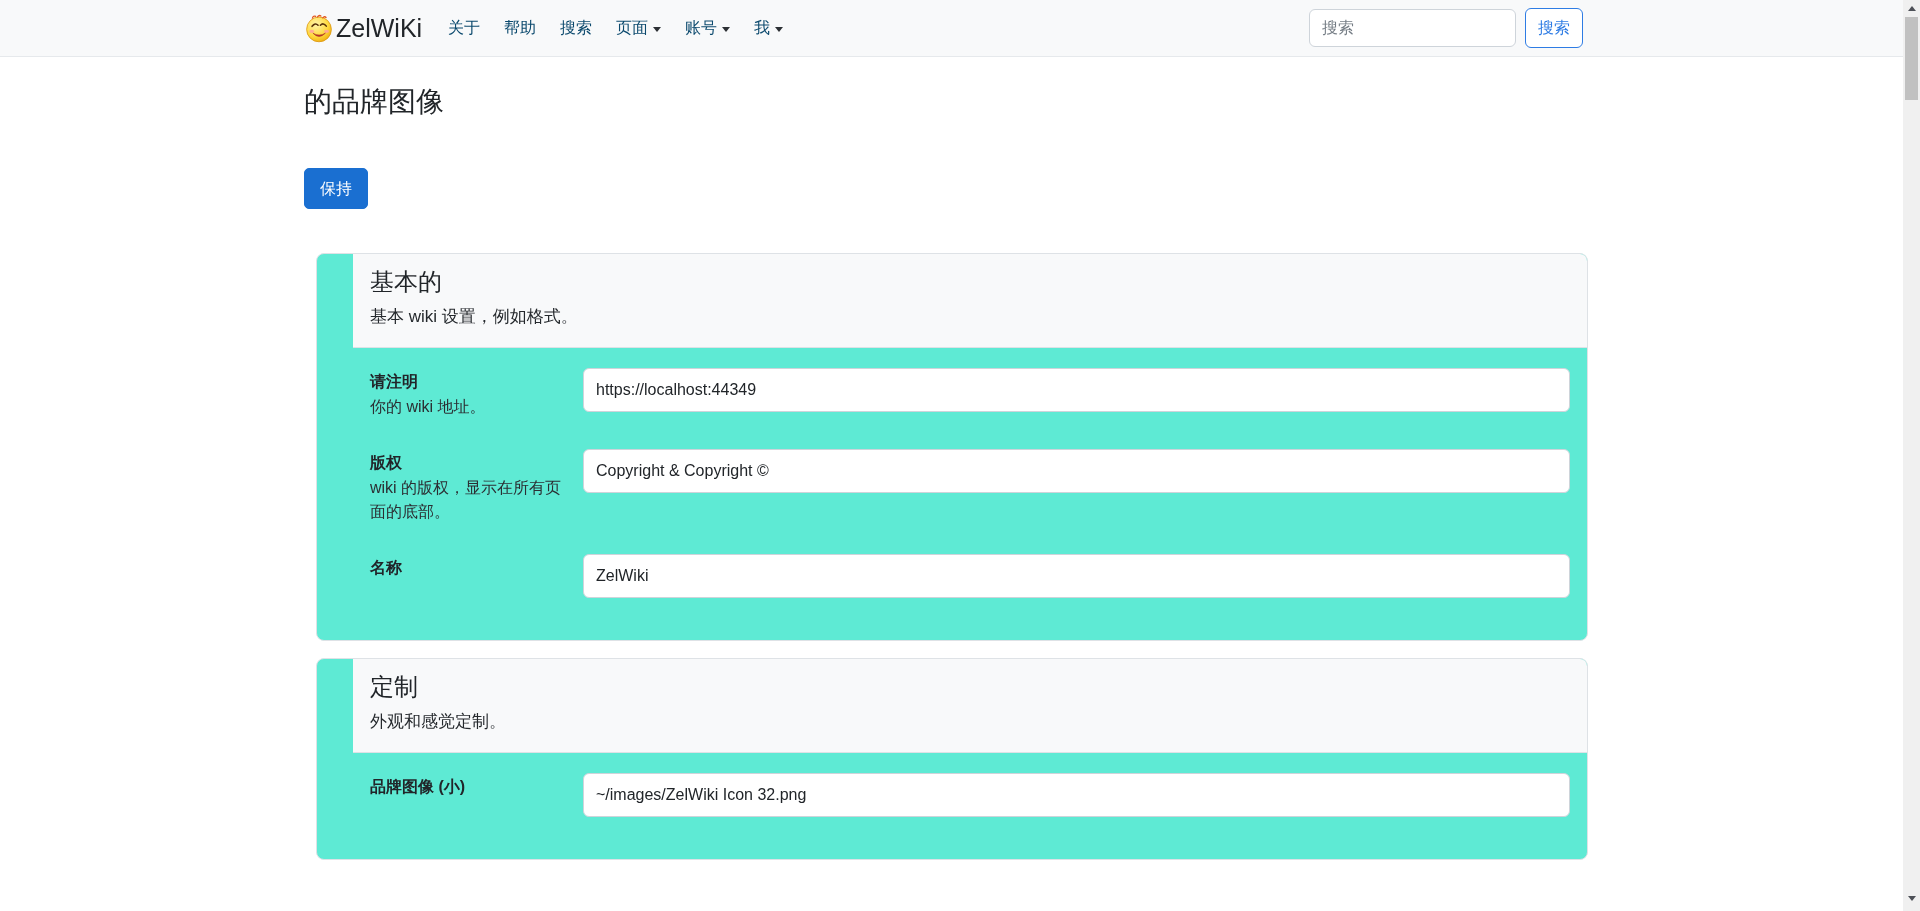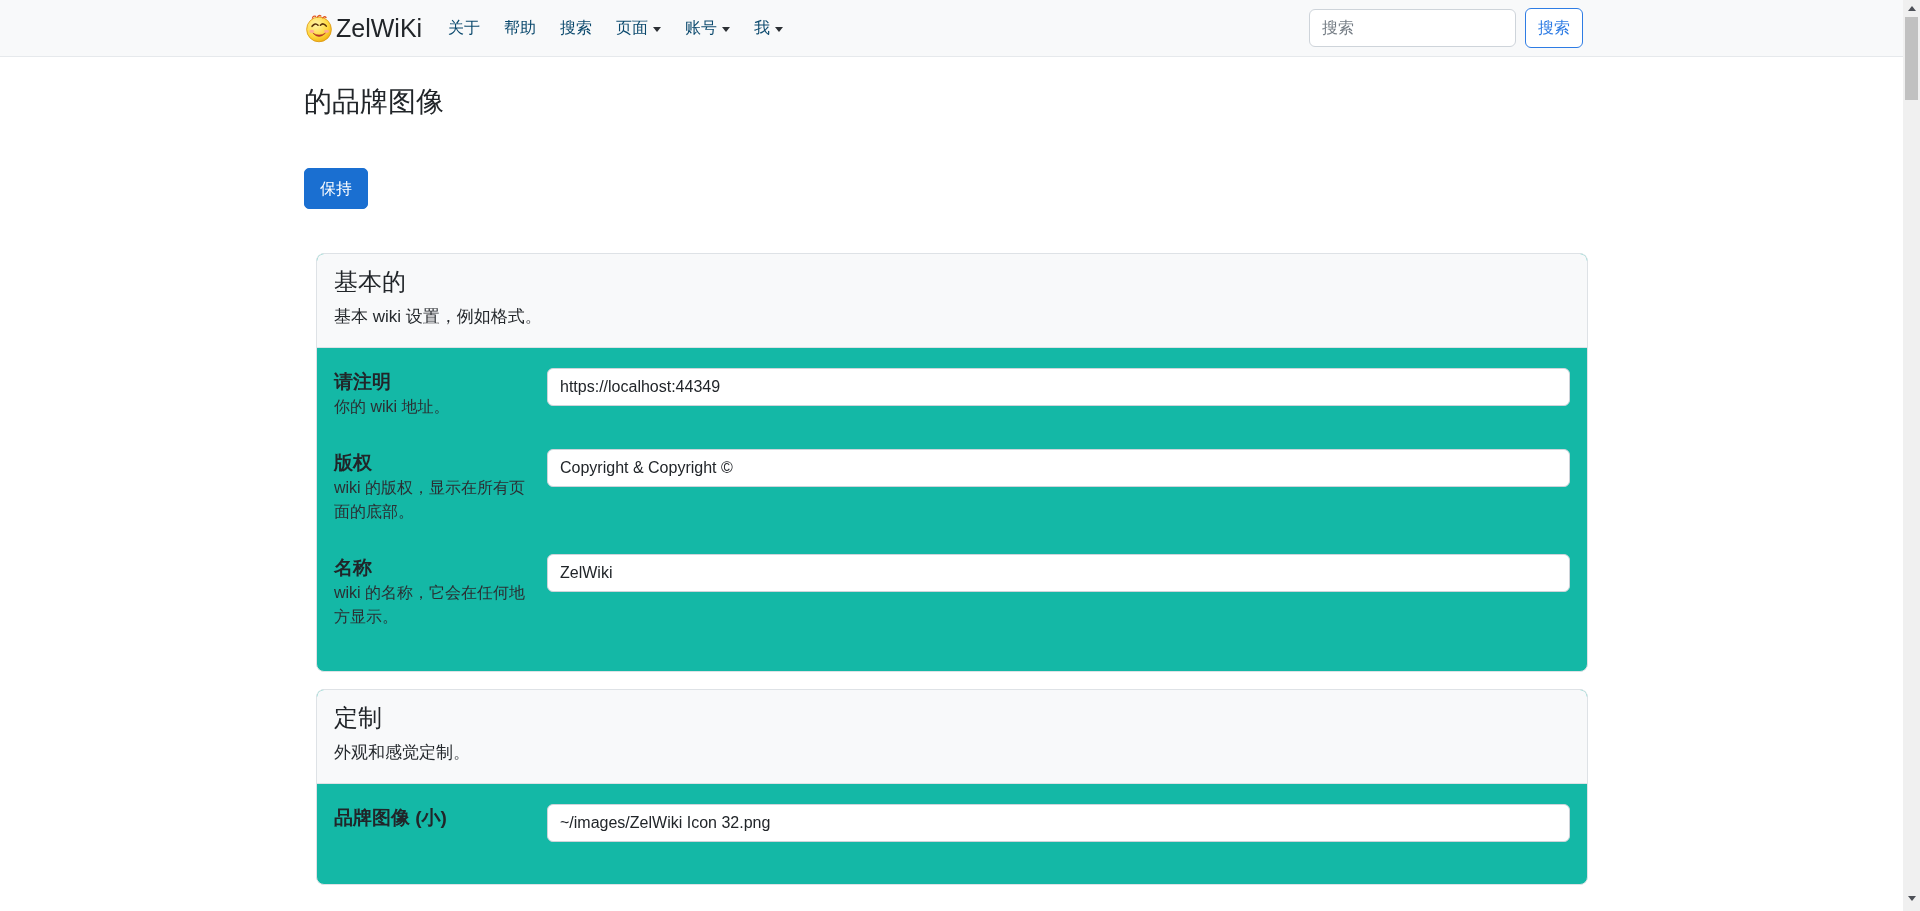--- a/index.html
+++ b/index.html
@@ -36,34 +36,34 @@
   
   main{padding-left:304px;}
   .page-title{margin:28px 0 0;font-size:28px;font-weight:500;line-height:34px;}
   .save-btn{
     display:block;margin-top:49px;background:var(--primary);color:#fff;
     border:1px solid var(--primary);border-radius:5px;font-size:16px;
     padding:8px 15px;cursor:pointer;font-family:inherit;line-height:23px;
   }
   .sections{width:1272px;margin-left:12px;}
   .card{
-    border:1px solid #dee2e6;border-radius:8px;background:#14b8a6;margin-top:17px;overflow:hidden;
+    border:1px solid #dee2e6;border-radius:8px;background:#5eead4;margin-top:17px;overflow:hidden;padding-left:36px;
   }
   .card:first-child{margin-top:44px;}
   .card-header{background:#f8f9fa;border-bottom:1px solid #dee2e6;padding:13px 17px 19px;}
   .card-title{margin:0 0 9px;font-size:24px;font-weight:500;line-height:30px;}
   .card-desc{margin:0;font-size:17px;color:#25292d;line-height:22px;}
   .card-body{padding:20px 17px 12px;}
   .field-row{display:flex;margin-bottom:30px;}
   .label-col{flex:0 0 213px;padding:2px 20px 0 0;}
-  .field-label{display:block;font-size:19px;font-weight:700;line-height:24px;margin-bottom:1px;}
+  .field-label{display:block;font-size:16px;font-weight:700;line-height:24px;margin-bottom:1px;}
   .field-help{font-size:16px;color:#2b2f33;line-height:24px;}
   .input-col{flex:1;}
   .form-control{
-    width:100%;height:38px;border:1px solid #ced4da;border-radius:6px;
+    width:100%;height:44px;border:1px solid #ced4da;border-radius:6px;
     padding:6px 12px;font-size:16px;color:#212529;background:#fff;font-family:inherit;outline:none;
   }
   
   .scrollbar{position:absolute;top:0;right:0;width:17px;height:911px;background:#f0f0f0;z-index:50;}
   .sb-btn{position:absolute;left:0;width:17px;height:17px;display:flex;align-items:center;justify-content:center;cursor:pointer;}
   .sb-btn.up{top:0;}
   .sb-btn.down{bottom:4px;}
   .tri-up{width:0;height:0;border-left:4px solid transparent;border-right:4px solid transparent;border-bottom:5px solid #4d5057;}
   .tri-down{width:0;height:0;border-left:4px solid transparent;border-right:4px solid transparent;border-top:5px solid #4d5057;}
   .sb-thumb{position:absolute;left:2px;top:17px;width:13px;height:83px;background:#c1c1c1;cursor:pointer;}
@@ -170,21 +170,20 @@
       <div class="field-help">wiki 的版权，显示在所有页面的底部。</div>
     </div>
     <div class="input-col">
       <input class="form-control" type="text" value="Copyright &amp; Copyright ©" style="">
     </div>
   </div>
 
   <div class="field-row">
     <div class="label-col">
       <label class="field-label">名称</label>
-      <div class="field-help">wiki 的名称，它会在任何地方显示。</div>
     </div>
     <div class="input-col">
       <input class="form-control" type="text" value="ZelWiki" style="">
     </div>
   </div>
 </div>
   </section>
 
   <section class="card">
     <header class="card-header">

